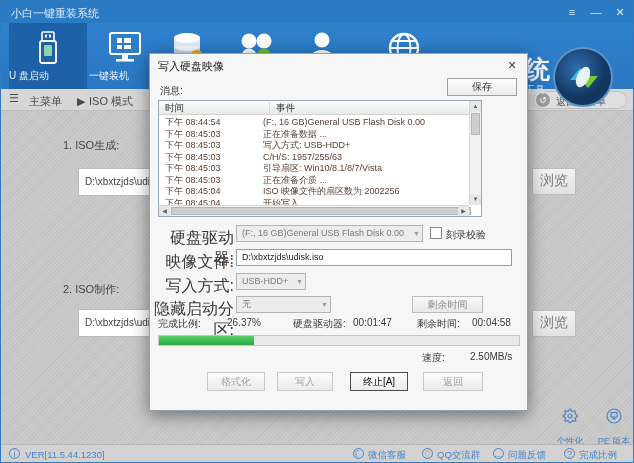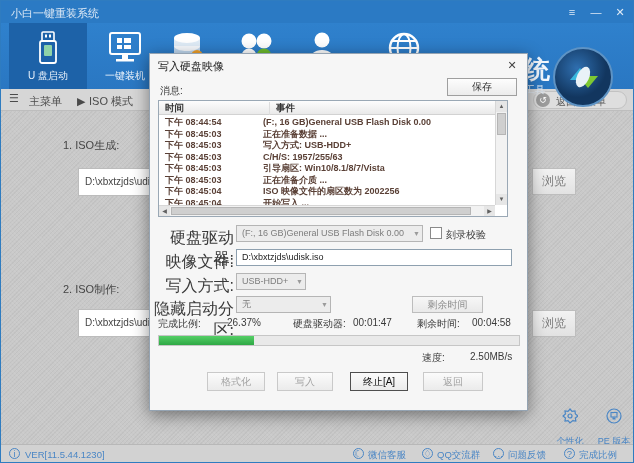--- a/index.html
+++ b/index.html
@@ -7,49 +7,49 @@
   .screen{position:relative;width:634px;height:463px;background:#c9c9c9;overflow:hidden;border:1px solid #2f7cc0;}
   .pattern{position:absolute;inset:0;background-image:
     repeating-linear-gradient(45deg,rgba(255,255,255,.06) 0 1px,transparent 1px 3px),
     repeating-linear-gradient(-45deg,rgba(0,0,0,.04) 0 1px,transparent 1px 3px);}
   
   .titlebar{position:absolute;left:0;top:0;right:0;height:22px;background:#2b7ac4;z-index:3;}
   .titlebar .wtitle{position:absolute;left:10px;top:5px;font-size:11px;color:#dfeaf6;}
   .winbtn{position:absolute;top:3px;width:18px;height:16px;color:#dfeaf6;font-size:11px;text-align:center;line-height:16px;cursor:default;}
   
   .toolbar{position:absolute;left:0;top:22px;right:0;height:66px;background:linear-gradient(#2f81cd,#2a77c2);z-index:2;}
-  .tab{position:absolute;top:0;height:66px;text-align:center;color:#eaf2fb;font-size:10px;}
+  .tab{position:absolute;top:0;height:66px;text-align:left;color:#eaf2fb;font-size:10px;}
   .tab .tlabel{position:absolute;bottom:6px;left:0;right:0;}
   .tab.sel{background:#1d62a8;}
   .ticon{position:absolute;top:8px;left:50%;transform:translateX(-50%);}
   .brand{position:absolute;left:443px;top:30px;color:#f2f7fd;font-size:25px;font-weight:bold;letter-spacing:2px;z-index:2;}
   .brandsub{position:absolute;left:524px;top:60px;color:#dfeaf6;font-size:10px;z-index:2;}
   .logo{position:absolute;left:551px;top:23px;z-index:3;}
   
   .crumbbar{position:absolute;left:0;top:88px;right:0;height:22px;background:#d6d6d6;border-bottom:1px solid #bdbdbd;z-index:1;}
   .crumbbar span{font-size:11px;color:#4a4a4a;}
   .hamb{position:absolute;left:8px;top:3px;font-size:13px;color:#6a6a6a;}
   .cr1{position:absolute;left:28px;top:5px;}
   .carr{position:absolute;left:76px;top:6px;font-size:8px;color:#8a8a8a;}
   .cr2{position:absolute;left:88px;top:5px;}
   .backpill{position:absolute;right:6px;top:2px;width:94px;height:18px;border-radius:9px;background:#dedede;border:1px solid #c2c2c2;}
   .backpill .bicon{position:absolute;left:2px;top:1px;width:14px;height:14px;border-radius:50%;background:#9b9b9b;color:#fff;font-size:9px;text-align:center;line-height:14px;}
   .backpill .btext{position:absolute;left:22px;top:3px;font-size:10px;color:#5a5a5a;}
   
   .seclabel{position:absolute;font-size:11px;color:#454545;z-index:1;}
   .pathbox{position:absolute;height:28px;background:#fff;border:1px solid #bcbcbc;font-size:10px;color:#444;line-height:26px;padding-left:6px;overflow:hidden;white-space:nowrap;z-index:1;}
-  .browsebtn{position:absolute;width:44px;height:27px;background:linear-gradient(#f2f2f2,#e2e2e2);border:1px solid #bdbdbd;font-size:12px;color:#7c7c7c;text-align:center;line-height:25px;z-index:1;}
+  .browsebtn{position:absolute;width:44px;height:27px;background:linear-gradient(#f2f2f2,#e2e2e2);border:1px solid #bdbdbd;font-size:14px;color:#7c7c7c;text-align:center;line-height:25px;z-index:1;font-family:Liberation Mono, monospace;}
   
   .dialog{position:absolute;left:148px;top:52px;width:379px;height:358px;background:#f6f6f6;border:1px solid #94a3b2;box-shadow:0 4px 16px rgba(0,0,0,.45);z-index:10;font-size:11px;color:#333;}
   .dtitle{position:absolute;left:8px;top:5px;font-size:11px;color:#222;}
   .dclose{position:absolute;right:8px;top:4px;width:14px;height:14px;font-size:11px;color:#444;text-align:center;line-height:14px;}
   .msglabel{position:absolute;left:10px;top:30px;font-size:10px;color:#3a3a3a;}
   .savebtn{position:absolute;left:297px;top:24px;width:70px;height:18px;background:linear-gradient(#fdfdfd,#ececec);border:1px solid #9f9f9f;font-size:10px;color:#333;text-align:center;line-height:16px;}
   
-  .logbox{position:absolute;left:8px;top:46px;width:350px;height:117px;background:#fff;border:1px solid #9aa8b5;overflow:hidden;font-weight:bold;}
+  .logbox{position:absolute;left:8px;top:46px;width:324px;height:117px;background:#fff;border:1px solid #9aa8b5;overflow:hidden;}
   .lhead{position:absolute;left:0;top:0;right:12px;height:14px;background:linear-gradient(#fdfdfd,#e9e9e9);border-bottom:1px solid #d2d2d2;font-size:9.5px;color:#333;}
   .lhead .h1{position:absolute;left:6px;top:1px;}
   .lhead .h2{position:absolute;left:110px;top:1px;border-left:1px solid #ddd;padding-left:6px;}
   .lrows{position:absolute;left:0;top:15px;right:12px;bottom:11px;overflow:hidden;}
   .lrow{height:11.5px;white-space:nowrap;font-size:9px;color:#5a4036;}
   .lrow .lt{display:inline-block;width:104px;padding-left:6px;}
   .lrow .le{display:inline-block;}
   .vscroll{position:absolute;right:0;top:0;bottom:11px;width:12px;background:#f2f2f2;border-left:1px solid #d7d7d7;}
   .vscroll .sa{position:absolute;left:0;width:11px;height:11px;background:#e6e6e6;color:#606060;font-size:6px;text-align:center;line-height:11px;}
   .vthumb{position:absolute;left:1px;top:12px;width:9px;height:22px;background:#cfcfcf;border:1px solid #b5b5b5;}

